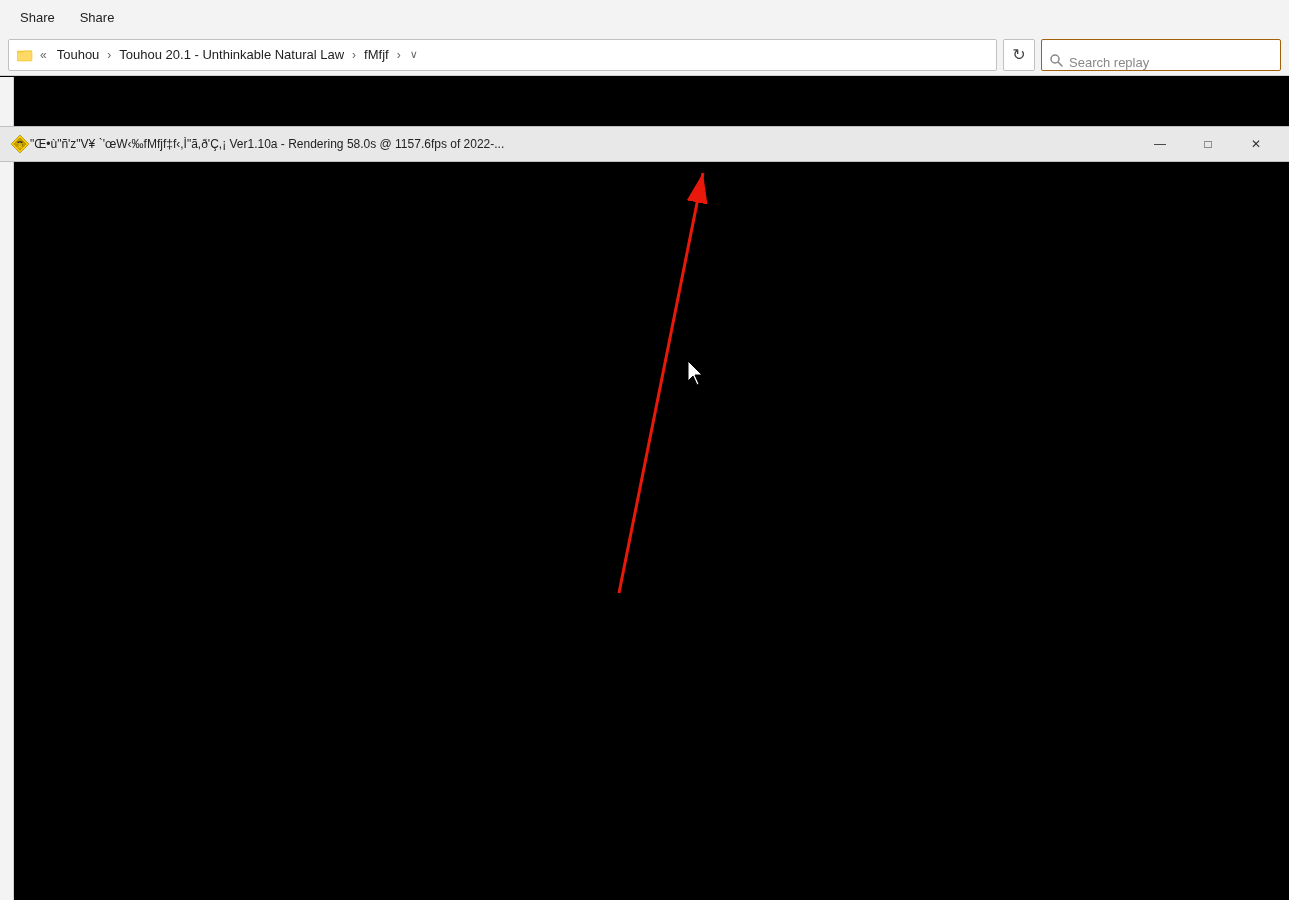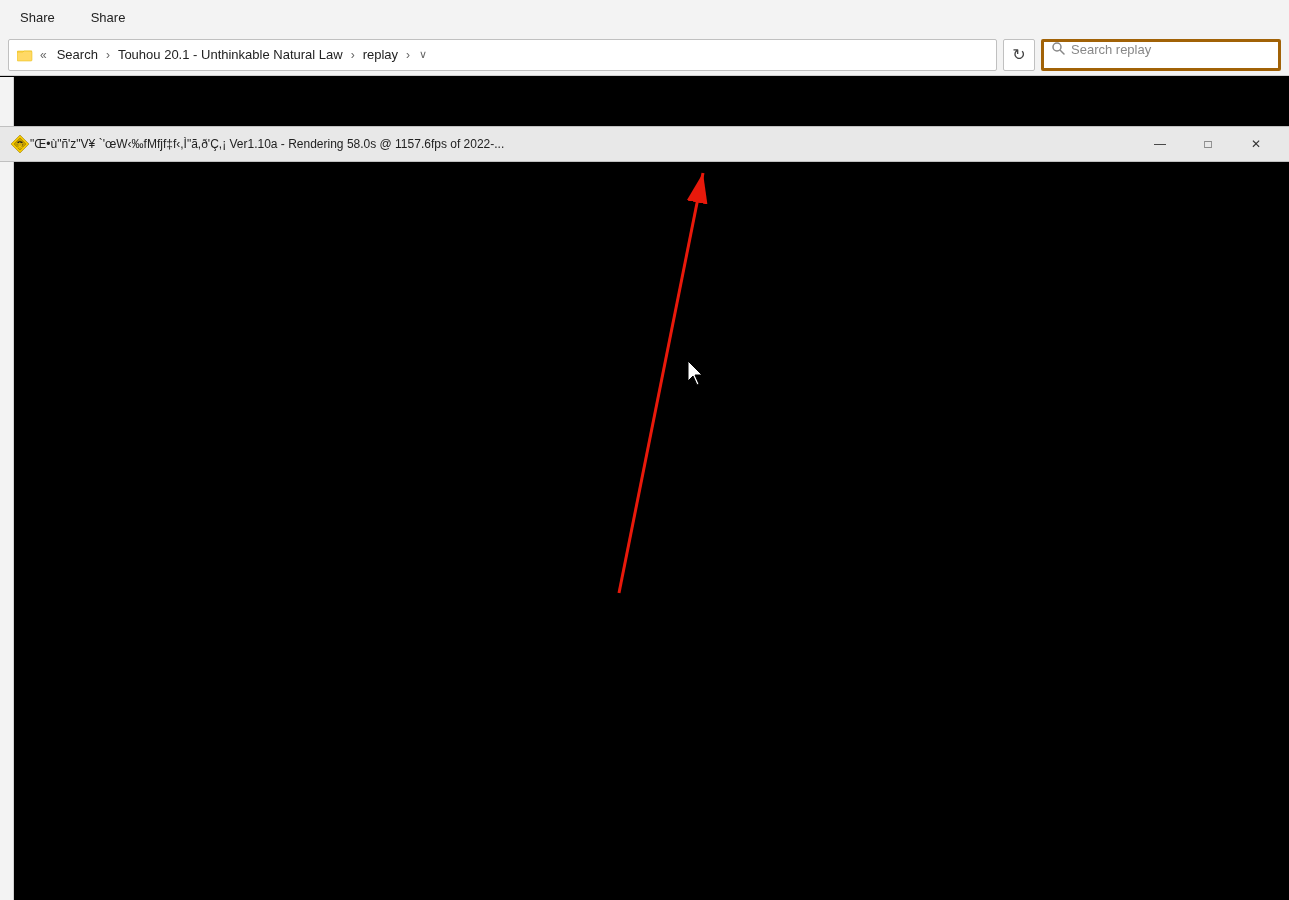--- a/index.html
+++ b/index.html
@@ -26,21 +26,21 @@
       background: #f3f3f3;
       z-index: 10;
     }
 
     
     .menu-bar {
       display: flex;
       align-items: center;
       height: 34px;
       padding: 0 10px;
-      gap: 16px;
+      gap: 5px;
       background: #f3f3f3;
     }
 
     .menu-item {
       padding: 4px 10px;
       font-size: 13px;
       color: #222;
       cursor: pointer;
       border-radius: 3px;
     }
@@ -108,25 +108,25 @@
       background: #fff;
       border: 1px solid #c0c0c0;
       border-radius: 2px;
       cursor: pointer;
       font-size: 14px;
       color: #444;
     }
 
     .search-box {
       display: flex;
-      align-items: flex-start;
+      align-items: flex-end;
       width: 240px;
       height: 32px;
       background: #fff;
-      border: 3px solid #a16207;
+      border: 1px solid #a16207;
       border-radius: 2px;
       padding: 0 8px;
       gap: 6px;
     }
 
     .search-icon-svg {
       color: #888;
       font-size: 13px;
       flex-shrink: 0;
     }
@@ -244,25 +244,25 @@
 
       <span class="folder-icon">
         <svg width="16" height="16" viewBox="0 0 16 16">
           <rect x="0" y="4" width="15" height="10" rx="1" fill="#ffd966" stroke="#e6b800" stroke-width="0.5"></rect>
           <path d="M0 5 L6 5 L7 4 L15 4" fill="#ffd966" stroke="#e6b800" stroke-width="0.5"></path>
         </svg>
       </span>
 
       <span class="breadcrumb-part" style="color:#666; font-size:12px;">«</span>
 
-      <span class="breadcrumb-part">Search</span>
+      <span class="breadcrumb-part">Touhou</span>
       <span class="breadcrumb-separator">›</span>
       <span class="breadcrumb-part">Touhou 20.1 - Unthinkable Natural Law</span>
       <span class="breadcrumb-separator">›</span>
-      <span class="breadcrumb-part">replay</span>
+      <span class="breadcrumb-part">fMfjf</span>
       <span class="breadcrumb-separator">›</span>
       <span class="breadcrumb-chevron">∨</span>
     </div>
 
     <div class="refresh-btn">
       <span style="font-size:16px;">↻</span>
     </div>
 
     <div class="search-box">
       <span class="search-icon-svg">

